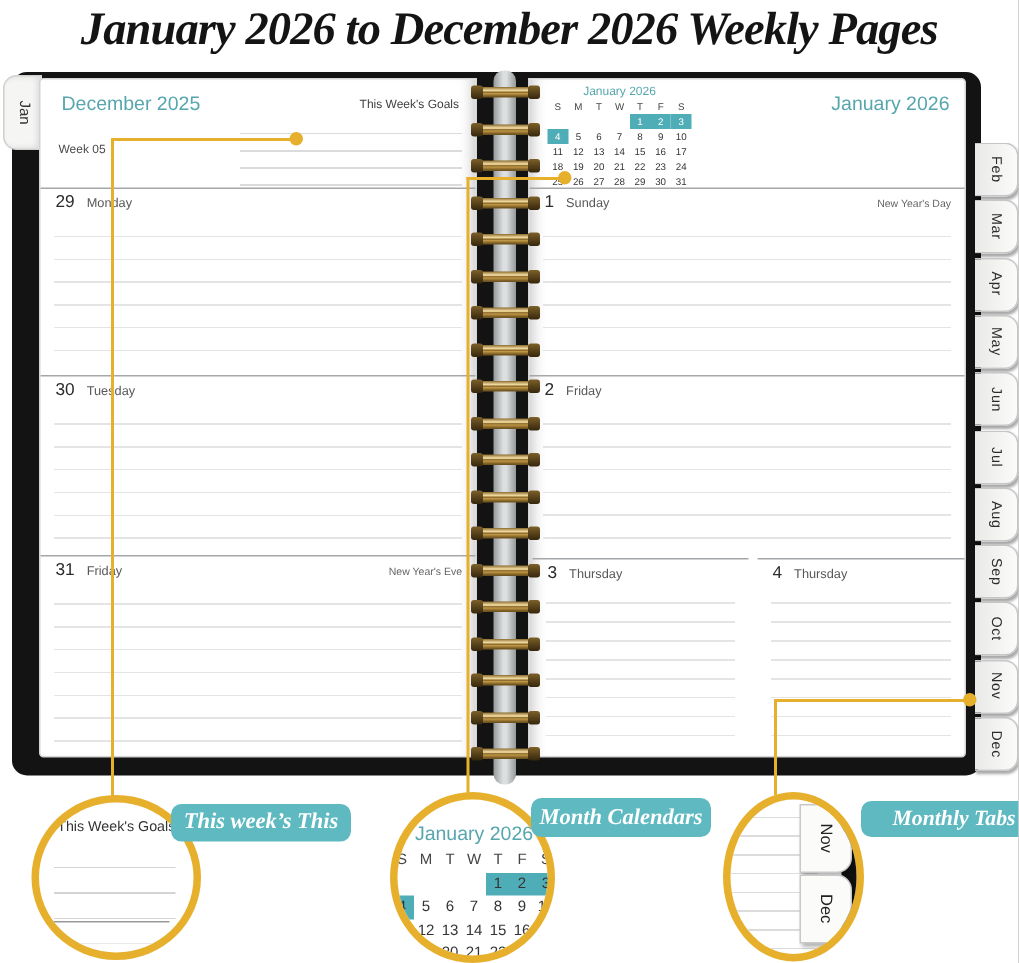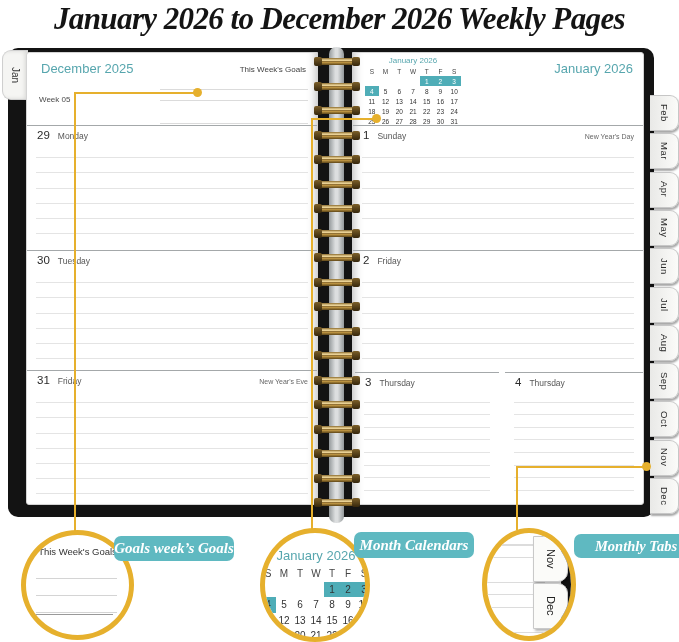--- a/index.html
+++ b/index.html
@@ -444,17 +444,17 @@
     <div class="m3-lines"></div>
     <div class="m3-strip"></div>
     <div class="m3-tab m3-nov">
       <span>Nov</span>
     </div>
     <div class="m3-tab m3-dec">
       <span>Dec</span>
     </div>
   </div>
 
-  <div class="badge badge1">Goals week’s Goals</div>
+  <div class="badge badge1">This week’s This</div>
   <div class="badge badge2">Month Calendars</div>
   <div class="badge badge3">Monthly Tabs</div>
 
 </div>
 
 </body></html>

